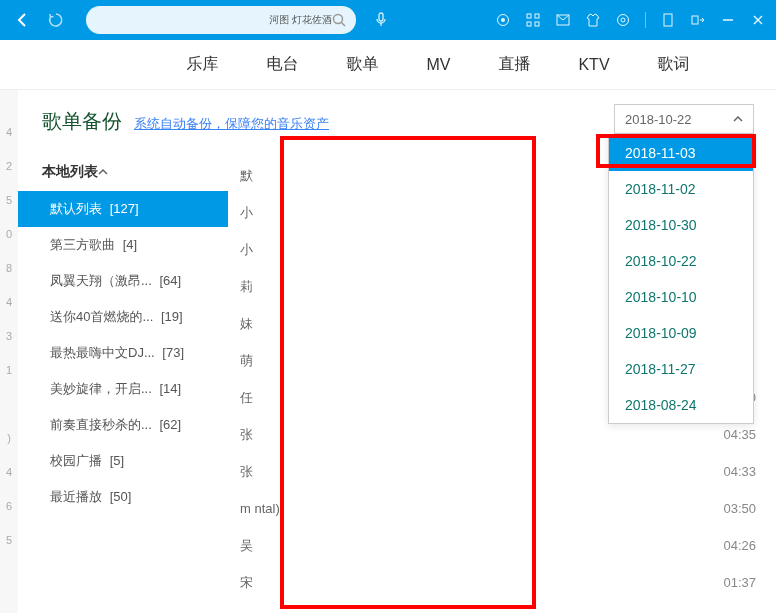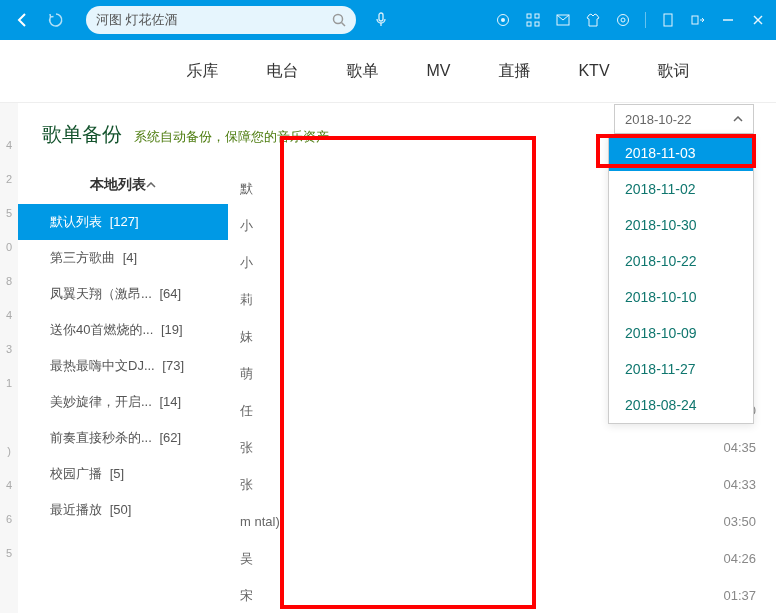--- a/index.html
+++ b/index.html
@@ -3,44 +3,44 @@
   <meta charset="utf-8">
   <style>
     * { margin: 0; padding: 0; box-sizing: border-box; font-family: "Microsoft YaHei", sans-serif; }
     body { width: 776px; height: 613px; overflow: hidden; background: #fff; position: relative; }
     
     .titlebar { height: 40px; background: #0099e5; display: flex; align-items: center; padding: 0 10px; color: #fff; }
     .titlebar-left { display: flex; align-items: center; gap: 10px; }
     .nav-back { width: 24px; height: 24px; display: flex; align-items: center; justify-content: center; cursor: pointer; }
     .refresh { width: 24px; height: 24px; display: flex; align-items: center; justify-content: center; cursor: pointer; opacity: 0.7; }
     .search-box { display: flex; align-items: center; background: rgba(255,255,255,0.9); border-radius: 14px; height: 28px; width: 270px; padding: 0 10px; margin-left: 8px; }
-    .search-input { flex: 1; border: none; outline: none; background: transparent; font-size: 13px; color: #555; }
+    .search-input { flex: 1; border: none; outline: none; background: transparent; font-size: 10px; color: #555; text-align: right; }
     .search-icon { color: #999; }
     .mic-icon { margin-left: 8px; color: #fff; opacity: 0.85; }
     .titlebar-right { margin-left: auto; display: flex; align-items: center; gap: 14px; }
     .titlebar-right .ticon { width: 16px; height: 16px; opacity: 0.9; cursor: pointer; display: flex; align-items: center; justify-content: center; }
     .divider-v { width: 1px; height: 16px; background: rgba(255,255,255,0.4); }
     
-    .nav-tabs { height: 63px; display: flex; align-items: center; justify-content: center; gap: 48px; border-bottom: 1px solid #eee; padding-left: 100px; }
+    .nav-tabs { height: 50px; display: flex; align-items: center; justify-content: center; gap: 48px; border-bottom: 1px solid #eee; padding-left: 100px; }
     .nav-tab { font-size: 16px; color: #333; cursor: pointer; }
     
     .content { display: flex; height: calc(100% - 90px); }
     
     .left-gutter { width: 18px; background: #f7f7f7; padding-top: 25px; }
     .gutter-num { font-size: 11px; color: #aaa; text-align: center; height: 34px; line-height: 34px; }
     
     .main { flex: 1; display: flex; flex-direction: column; }
     .page-header { padding: 18px 24px 10px; display: flex; align-items: baseline; gap: 12px; }
     .page-title { font-size: 20px; color: #14532d; }
-    .page-sub { font-size: 13px; color: #4d7c0f; }
+    .page-sub { font-size: 13px; color: #3b82f6; text-decoration: underline; }
     
     .body-row { flex: 1; display: flex; position: relative; }
     
     .sidebar { width: 210px; padding: 8px 0; }
-    .side-section { padding: 10px 24px; font-size: 14px; font-weight: bold; color: #333; display: flex; justify-content: center; align-items: center; cursor: pointer; }
+    .side-section { padding: 10px 24px; font-size: 14px; font-weight: bold; color: #333; display: flex; justify-content: flex-start; align-items: center; cursor: pointer; }
     .side-item { padding: 9px 24px 9px 32px; font-size: 13px; color: #555; cursor: pointer; white-space: nowrap; overflow: hidden; text-overflow: ellipsis; }
     .side-item.active { background: #0099e5; color: #fff; }
     .side-item .count { margin-left: 4px; }
     
     .track-area { flex: 1; position: relative; padding: 12px 20px 0 12px; }
     .track-row { display: flex; align-items: center; height: 37px; font-size: 13px; color: #666; }
     .track-name { flex: 1; white-space: nowrap; overflow: hidden; }
     .track-dur { width: 50px; text-align: right; color: #888; }
     
     .red-box { position: absolute; border: 4px solid #ff0000; pointer-events: none; z-index: 3; }

